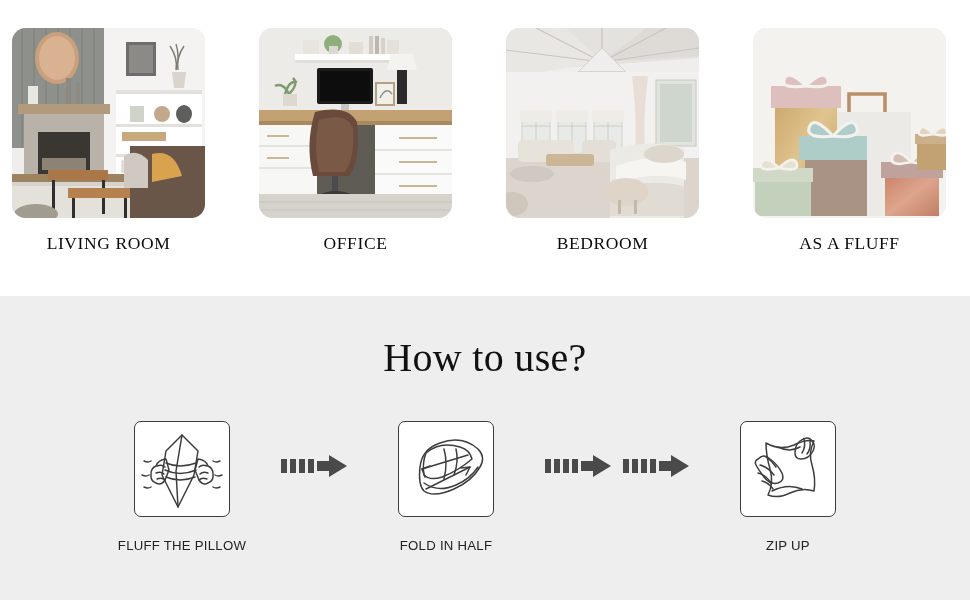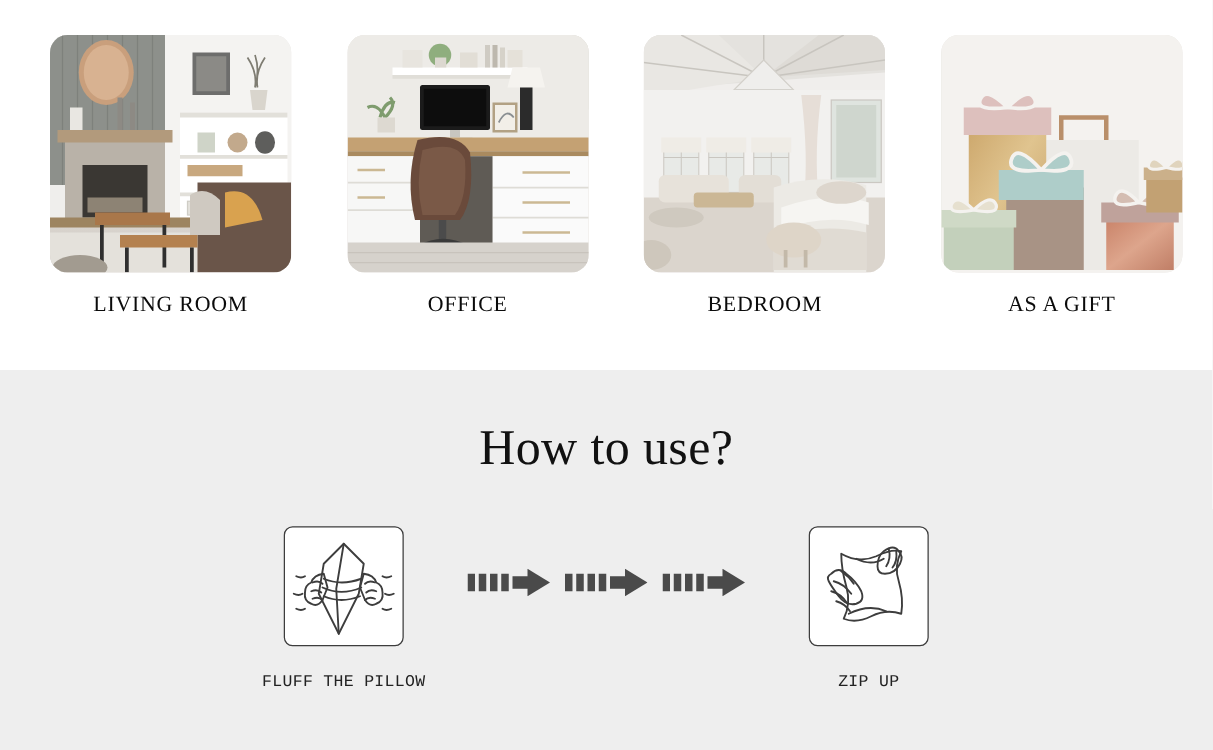--- a/index.html
+++ b/index.html
@@ -24,21 +24,21 @@
     position: absolute;
     left: 0; top: 0;
     width: 970px;
     height: 288px;
     background: #ffffff;
     box-sizing: border-box;
   }
   .usecase-row {
     display: flex;
     justify-content: space-between;
-    padding: 28px 24px 0 40px;
+    padding: 28px 24px 0 12px;
     box-sizing: border-box;
   }
   .usecase-card {
     width: 193px;
     display: flex;
     flex-direction: column;
     align-items: center;
   }
   .usecase-thumb {
     width: 193px;
@@ -100,21 +100,21 @@
     border-radius: 7px;
     background: #ffffff;
     box-sizing: border-box;
     display: flex;
     align-items: center;
     justify-content: center;
   }
   .step-box svg { display:block; width: 92px; height: 92px; }
   .step-label {
     margin-top: 21px;
-    font-family: Liberation Mono, monospace;
+    font-family: Liberation Sans, sans-serif;
     font-size: 13.2px;
     color: #222222;
     letter-spacing: 0.25px;
     text-align: left;
     white-space: nowrap;
   }
   .arrow {
     flex: 0 0 auto;
     width: 78px;
     margin-top: 34px;
@@ -386,21 +386,21 @@
             <rect x="128" y="134" width="62" height="16" fill="#bfa29b"></rect>
             <path d="M158 134 q-15 -16 -19 -4 q-2 9 19 4 z" fill="#d4bdb2" stroke="#f4f2ef" stroke-width="2.8"></path>
             <path d="M158 134 q15 -16 19 -4 q2 9 -19 4 z" fill="#d4bdb2" stroke="#f4f2ef" stroke-width="2.8"></path>
 
             <rect x="164" y="114" width="34" height="28" fill="#c2a173"></rect>
             <rect x="162" y="106" width="38" height="10" fill="#cbb08a"></rect>
             <path d="M180 106 q-11 -12 -14 -3 q-2 7 14 3 z" fill="#e0d4bd" stroke="#f4f2ef" stroke-width="2.4"></path>
             <path d="M180 106 q11 -12 14 -3 q2 7 -14 3 z" fill="#e0d4bd" stroke="#f4f2ef" stroke-width="2.4"></path>
           </svg>
         </div>
-        <div class="usecase-label">AS A GIFT</div>
+        <div class="usecase-label">AS A FLUFF</div>
       </div>
 
     </div>
   </section>
 
   <section class="howto-section">
     <h2 class="howto-title">How to use?</h2>
 
     <div class="steps-row">
 
@@ -434,20 +434,38 @@
             <rect x="0" y="4" width="6" height="14"></rect>
             <rect x="9" y="4" width="6" height="14"></rect>
             <rect x="18" y="4" width="6" height="14"></rect>
             <rect x="27" y="4" width="6" height="14"></rect>
             <rect x="36" y="6" width="14" height="10"></rect>
             <polygon points="48,0 66,11 48,22"></polygon>
           </g>
         </svg>
       </div>
 
+      <div class="step">
+        <div class="step-box">
+          <svg viewBox="0 0 92 92">
+            <g fill="none" stroke="#3d3d3d" stroke-width="1.5" stroke-linecap="round" stroke-linejoin="round">
+              <path d="M20 44 q2 -18 20 -24 q22 -8 38 6 q8 8 2 18 q-8 14 -26 22 q-20 9 -30 2 q-6 -6 -4 -24 z"></path>
+              <path d="M26 30 q14 -12 34 -6 q10 3 12 12 q-14 12 -30 18 q-12 4 -18 -2 q-2 -12 2 -22 z"></path>
+              <path d="M24 60 q14 10 32 2 q14 -6 22 -18"></path>
+              <path d="M22 46 L68 32"></path>
+              <path d="M22 46 l8 -3 M22 46 l3 8"></path>
+              <path d="M26 66 L70 44"></path>
+              <path d="M70 44 l-9 1 M70 44 l-4 8"></path>
+              <path d="M44 26 q4 14 0 30"></path>
+              <path d="M56 26 q3 12 -2 26"></path>
+            </g>
+          </svg>
+        </div>
+        <div class="step-label">FOLD IN HALF</div>
+      </div>
 
       <div class="arrow">
         <svg width="66" height="22" viewBox="0 0 66 22">
           <g fill="#4a4a4a">
             <rect x="0" y="4" width="6" height="14"></rect>
             <rect x="9" y="4" width="6" height="14"></rect>
             <rect x="18" y="4" width="6" height="14"></rect>
             <rect x="27" y="4" width="6" height="14"></rect>
             <rect x="36" y="6" width="14" height="10"></rect>
             <polygon points="48,0 66,11 48,22"></polygon>

